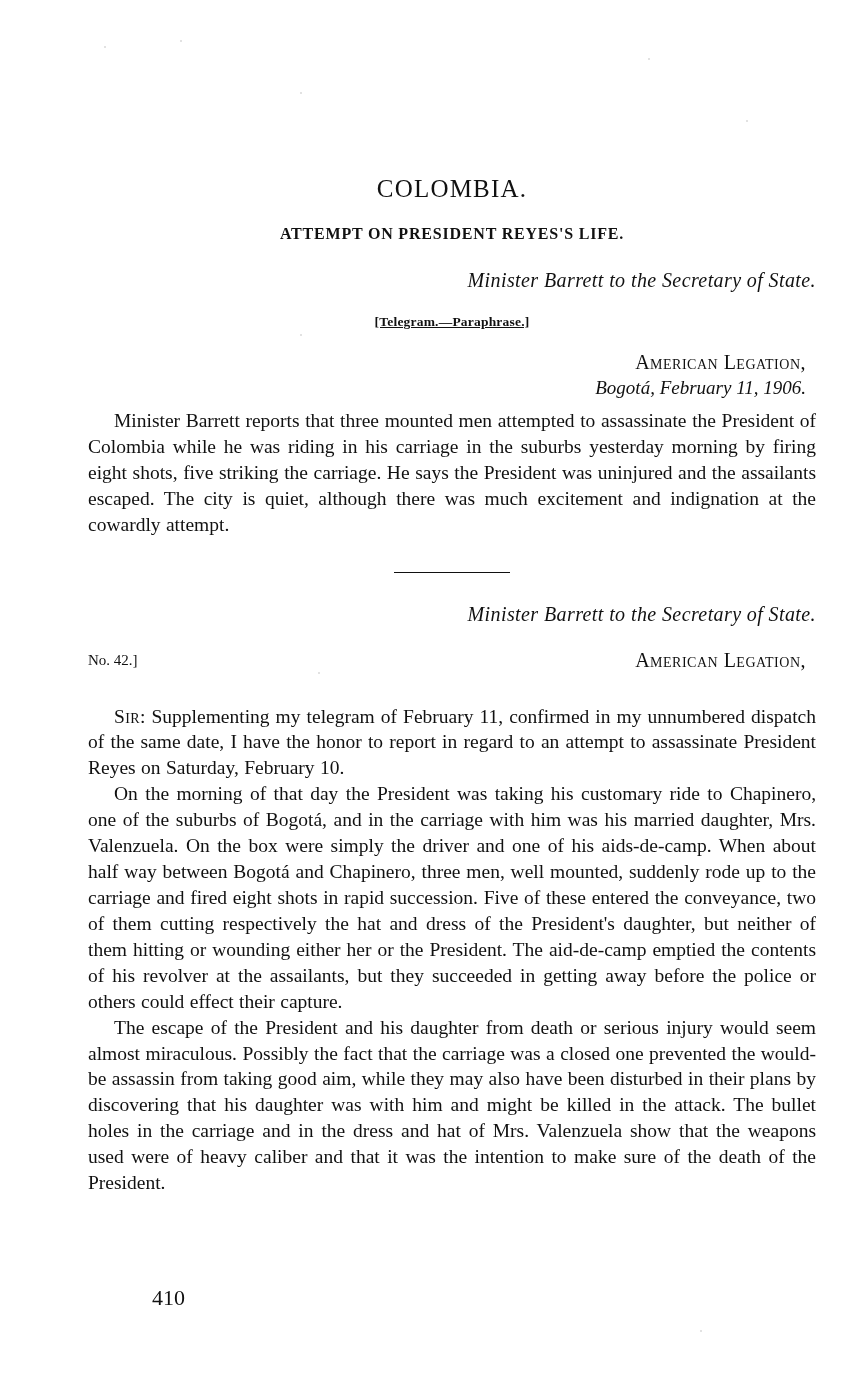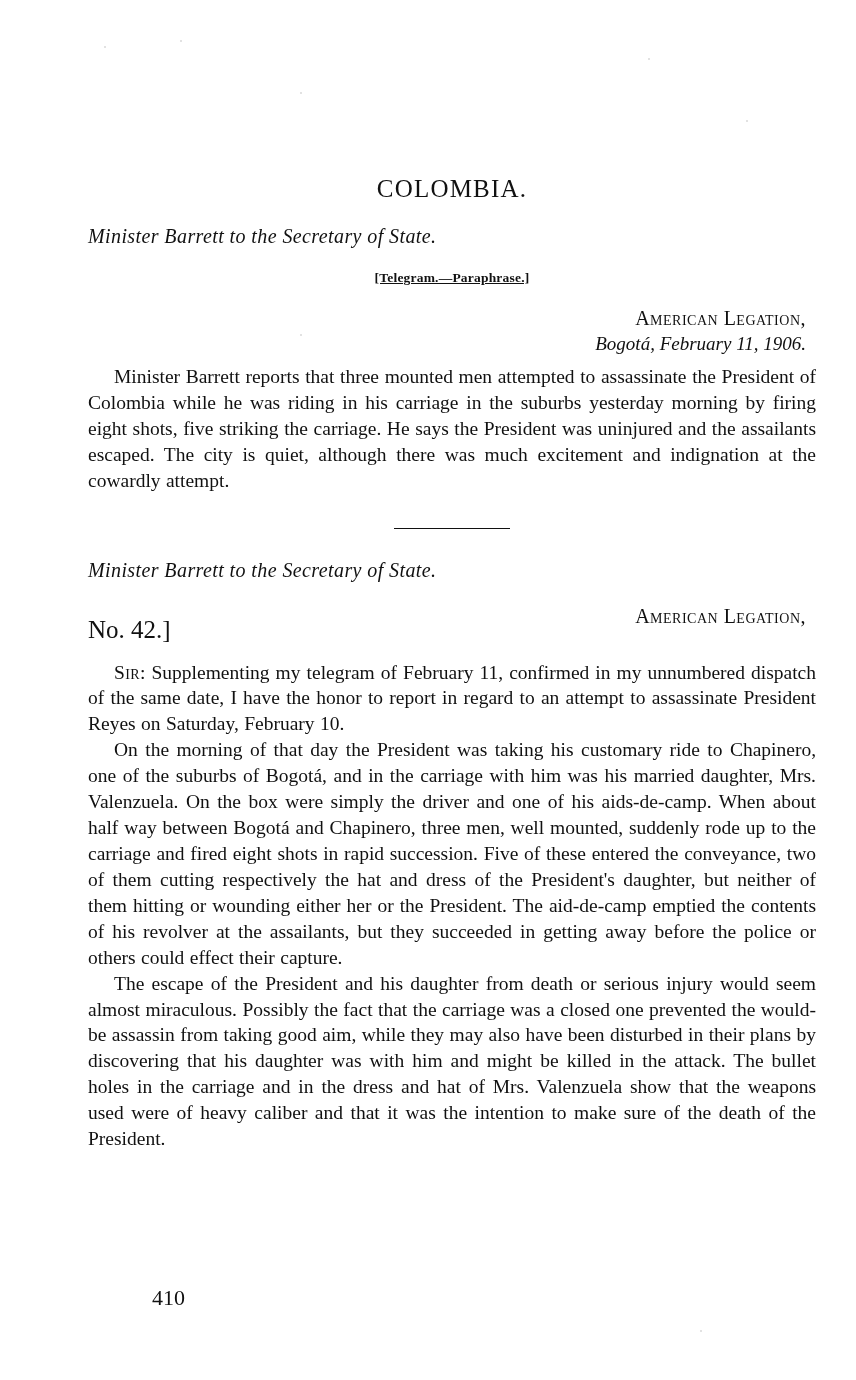--- a/index.html
+++ b/index.html
@@ -36,21 +36,21 @@
     margin: 0 0 22px 0;
   }
   .section-title {
     text-align: center;
     font-size: 16px;
     font-weight: bold;
     letter-spacing: 0.8px;
     margin: 0 0 26px 0;
   }
   .doc-heading {
-    text-align: left;
+    text-align: right;
     font-style: italic;
     font-size: 20px;
     letter-spacing: 0.4px;
     margin: 0 0 22px 0;
   }
   .bracket-note {
     text-align: center;
     font-size: 13.5px;
     font-weight: bold;
     letter-spacing: 0.2px;
@@ -86,22 +86,22 @@
     border-top: 1.6px solid #111;
     margin: 34px auto 30px auto;
   }
   .numbered-row {
     position: relative;
     height: 56px;
   }
   .doc-number {
     position: absolute;
     left: 0;
-    top: 12px;
-    font-size: 25px;
+    top: 4px;
+    font-size: 15px;
   }
   .numbered-row .dateline {
     position: absolute;
     right: 0;
     top: 0;
     width: 420px;
   }
   .sir {
     font-variant: small-caps;
     letter-spacing: 0.4px;
@@ -130,20 +130,21 @@
   <div class="speck" style="left:648px; top:58px;"></div>
   <div class="speck" style="left:746px; top:120px;"></div>
   <div class="speck" style="left:300px; top:334px;"></div>
   <div class="speck" style="left:318px; top:672px;"></div>
   <div class="speck" style="left:700px; top:1330px;"></div>
 
   <div class="content">
 
     <h1 class="country-title">COLOMBIA.</h1>
 
+    <h2 class="section-title">ATTEMPT ON PRESIDENT REYES'S LIFE.</h2>
 
     <div class="doc-heading">Minister Barrett to the Secretary of State.</div>
 
     <div class="bracket-note">[Telegram.—Paraphrase.]</div>
 
     <div class="dateline">
       <div class="smallcaps">American Legation,</div>
       <div class="place">Bogotá, February 11, 1906.</div>
     </div>
 

